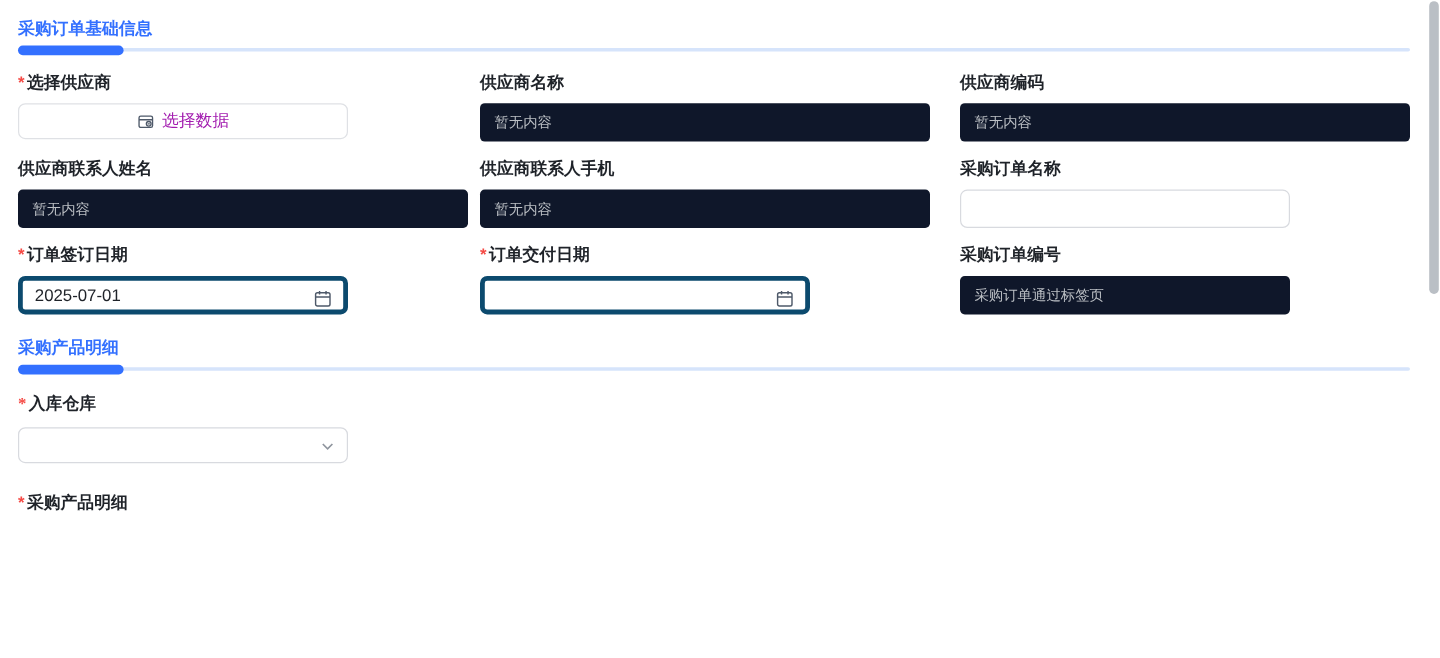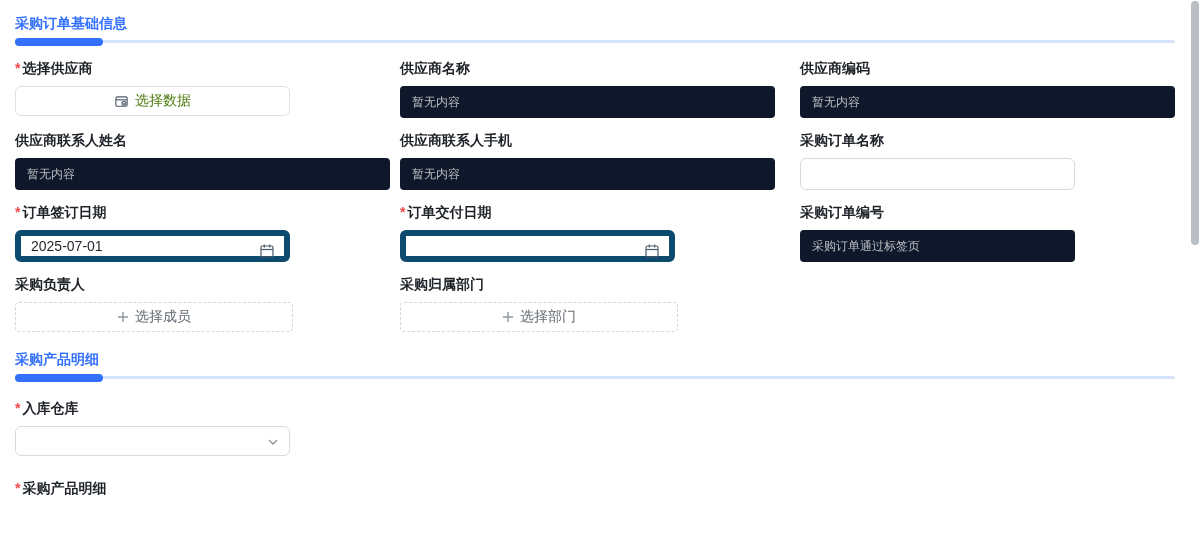--- a/index.html
+++ b/index.html
@@ -22,27 +22,27 @@
   .field-label { font-weight:bold; font-size:14px; line-height:20px; margin-bottom:8px; white-space:nowrap; }
   .req { color:#f54a45; margin-right:2px; font-weight:bold; }
 
   .text-input { width:275px; height:32px; border:1px solid #d8dadf; border-radius:6px;
     padding:0 10px; font-size:14px; color:#1f2329; background:#fff; outline:none;
     font-family:"Liberation Sans", sans-serif; }
   .text-input::placeholder { color:#bbbfc4; }
   .disabled-input { width:375px; height:32px; background:#0f172a; border:none; border-radius:4px;
     padding:0 12px; font-size:12px; color:#bbbfc4; display:flex; align-items:center; }
 
-  .date-input { position:relative; width:275px; height:32px; border:6px solid #0c4a6e; border-radius:6px;
+  .date-input { position:relative; width:275px; height:32px; border:4px solid #0c4a6e; border-radius:6px;
     background:#fff; display:flex; align-items:center; padding:0 32px 0 10px; }
   .date-input .date-value { font-size:14px; color:#1f2329; flex:1; }
   .date-input .cal { position:absolute; right:9px; top:7px; }
 
   .select-data-btn { width:275px; height:30px; border:1px solid #dfe1e5; border-radius:6px; background:#fff;
-    display:flex; align-items:center; justify-content:center; gap:6px; font-size:14px; color:#4d7c0f; cursor:pointer; }
+    display:flex; align-items:center; justify-content:center; gap:6px; font-size:14px; color:#a21caf; cursor:pointer; }
   .dashed-btn { width:278px; height:30px; border:1px dashed #d4d7db; border-radius:4px; background:#fff;
     display:flex; align-items:center; justify-content:center; gap:6px; font-size:14px; color:#646a73; cursor:pointer; }
 
   .select-box { position:relative; width:275px; height:30px; border:1px solid #d8dadf; border-radius:6px;
     background:#fff; display:flex; align-items:center; padding:0 30px 0 10px; cursor:pointer; }
   .select-box .chev { position:absolute; right:10px; top:9px; }
 
   
   .table-label { margin-top:22px; font-weight:bold; font-size:14px; line-height:20px; }
 
@@ -135,53 +135,28 @@
           </svg>
         </span>
       </div>
     </div>
     <div class="fcol">
       <div class="field-label">采购订单编号</div>
       <div class="disabled-input" style="width:275px;">采购订单通过标签页</div>
     </div>
   </div>
 
-  <div class="form-row">
-    <div class="fcol c1">
-      <div class="field-label">采购负责人</div>
-      <div class="dashed-btn">
-        <span>
-          <svg width="12" height="12" viewBox="0 0 12 12" stroke="#8f959e" stroke-width="1.4">
-              <path d="M6 1v10M1 6h10"></path>
-            </svg>
-        </span>
-        <span>选择成员</span>
-      </div>
-    </div>
-    <div class="fcol c2">
-      <div class="field-label">采购归属部门</div>
-      <div class="dashed-btn">
-        <span>
-          <svg width="12" height="12" viewBox="0 0 12 12" stroke="#8f959e" stroke-width="1.4">
-              <path d="M6 1v10M1 6h10"></path>
-            </svg>
-        </span>
-        <span>选择部门</span>
-      </div>
-    </div>
-    <div class="fcol"></div>
-  </div>
 
   <div class="section-title" style="margin-top:18px;">采购产品明细</div>
   <div class="progress-wrap">
     <div class="progress-track"></div>
     <div class="progress-pill"></div>
   </div>
 
-  <div style="margin-top:16px;">
+  <div style="margin-top:16px;font-family:Liberation Serif, serif;">
     <div class="field-label">
       <span class="req">*</span><span>入库仓库</span>
     </div>
     <div class="select-box">
       <span></span>
       <span class="chev">
         <svg width="12" height="12" viewBox="0 0 12 12" fill="none" stroke="#8f959e" stroke-width="1.4">
             <path d="M2 4l4 4 4-4"></path>
           </svg>
       </span>

